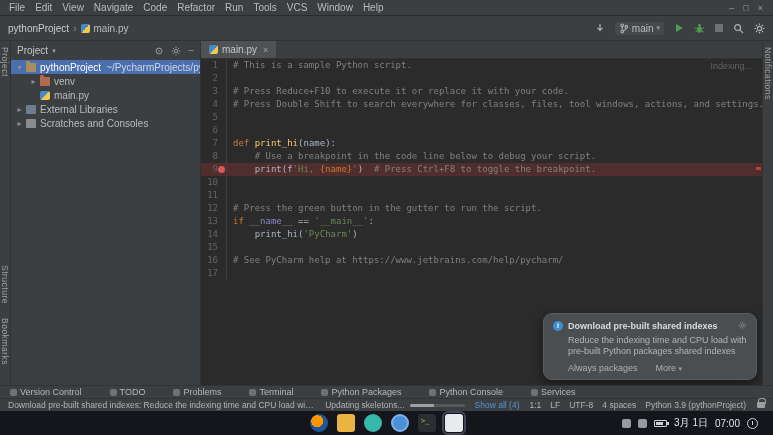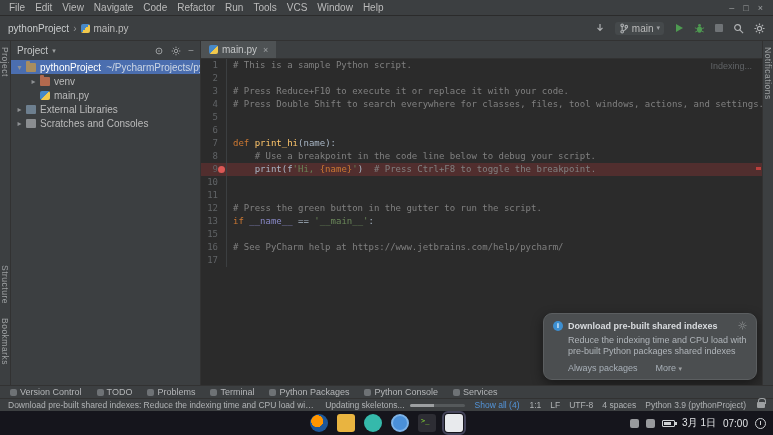--- a/index.html
+++ b/index.html
@@ -78,21 +78,21 @@
   .info-ic{width:10px;height:10px;border-radius:50%;background:#3d8fd1;color:#fff;font-size:7px;font-weight:bold;display:flex;align-items:center;justify-content:center;flex:none}
   .info-ic::before{content:"i"}
   .ntf-title{font-weight:bold;color:#d8dbde}
   .ntf-gear{margin-left:auto;opacity:.8}
   .ntf-body{margin:3px 0 0 15px;line-height:1.25;color:#b0b5ba}
   .ntf-actions{display:flex;gap:18px;margin:6px 0 0 15px;color:#a8b0b8}
   .ntf-actions span{cursor:default}
 
   
   .bottombar{height:13px;background:#3c3f41;border-top:1px solid #323232;display:flex;align-items:center;padding:0 10px;font-size:9px}
-  #bottom-items{display:flex;align-items:center;gap:15px}
+  #bottom-items{display:flex;align-items:center;gap:28px}
   .bb-item{display:flex;align-items:center;gap:3px;color:#b4b6b8;cursor:default}
   .bb-icon{width:7px;height:7px;background:#6e7275;border-radius:2px;display:inline-block}
 
   
   .statusbar{height:13px;background:#3c3f41;border-top:1px solid #323232;display:flex;align-items:center;padding:0 8px;font-size:8.5px;color:#b0b3b5}
   .sb-msg{flex:0 1 auto;min-width:0;overflow:hidden;white-space:nowrap;text-overflow:ellipsis;margin-right:10px}
   .sb-upd{margin-left:auto;white-space:nowrap;margin-right:5px}
   .pbar{width:55px;height:3px;background:#55595b;border-radius:2px;overflow:hidden;margin-right:10px;flex:none}
   .pfill{display:block;width:45%;height:100%;background:#9da0a2}
   .sb-link{color:#5394d8;margin-right:10px;white-space:nowrap}
@@ -105,21 +105,21 @@
   #apps{margin:0 auto;display:flex;align-items:center;gap:9px}
   .app{width:18px;height:18px;flex:none;cursor:default}
   .app.active{outline:2px solid #44445a;outline-offset:1px}
   .app-firefox{border-radius:50%;background:radial-gradient(circle at 40% 40%,#ff9500 38%,#1e5799 40%)}
   .app-files{background:#e9b440;border-radius:3px}
   .app-software{background:#35b9ab;border-radius:50%}
   .app-chromium{background:#4a90d9;border-radius:50%;border:2px solid #7db3e8}
   .app-terminal{background:#2d2d34;border-radius:3px;position:relative}
   .app-terminal::after{content:">_";position:absolute;left:3px;top:3px;color:#8ae234;font-size:7px;font-family:"DejaVu Sans Mono",monospace}
   .app-active-app{background:#e8eaed;border-radius:3px}
-  .tray{position:absolute;right:7px;top:0;height:24px;display:flex;align-items:center;gap:7px;color:#e2e4e6;font-size:10px}
+  .tray{position:absolute;right:15px;top:0;height:24px;display:flex;align-items:center;gap:7px;color:#e2e4e6;font-size:10px}
   .tray-ic{width:9px;height:9px;background:#b9bcbe;border-radius:2px;opacity:.8;flex:none}
   .battery{width:13px;height:7px;border:1px solid #cfd2d4;border-radius:1px;position:relative;flex:none}
   .battery::before{content:"";position:absolute;right:-3px;top:1px;width:2px;height:3px;background:#cfd2d4}
   .battery::after{content:"";position:absolute;left:1px;top:1px;bottom:1px;width:7px;background:#cfd2d4}
   .power{width:11px;height:11px;border:1px solid #cfd2d4;border-radius:50%;position:relative;flex:none}
   .power::before{content:"";position:absolute;left:4px;top:2px;width:1px;height:4px;background:#cfd2d4}
 </style>
 </head>
 <body>
 
@@ -259,20 +259,21 @@
           <div class="code-row"><span class="gutter">4</span><span class="ctext"><span class="tok-c"># Press Double Shift to search everywhere for classes, files, tool windows, actions, and settings.</span></span></div>
           <div class="code-row"><span class="gutter">5</span><span class="ctext"></span></div>
           <div class="code-row"><span class="gutter">6</span><span class="ctext"></span></div>
           <div class="code-row"><span class="gutter">7</span><span class="ctext"><span class="tok-k">def </span><span class="tok-f">print_hi</span><span class="tok-t">(name):</span></span></div>
           <div class="code-row"><span class="gutter">8</span><span class="ctext"><span class="tok-c">    # Use a breakpoint in the code line below to debug your script.</span></span></div>
           <div class="code-row bp"><span class="gutter">9</span><span class="bp-dot"></span><span class="ctext"><span class="tok-t">    print(f</span><span class="tok-s">'Hi, </span><span class="tok-b">{name}</span><span class="tok-s">'</span><span class="tok-t">)  </span><span class="tok-c"># Press Ctrl+F8 to toggle the breakpoint.</span></span></div>
           <div class="code-row"><span class="gutter">10</span><span class="ctext"></span></div>
           <div class="code-row"><span class="gutter">11</span><span class="ctext"></span></div>
           <div class="code-row"><span class="gutter">12</span><span class="ctext"><span class="tok-c"># Press the green button in the gutter to run the script.</span></span></div>
           <div class="code-row"><span class="gutter">13</span><span class="ctext"><span class="tok-k">if </span><span class="tok-d">__name__</span><span class="tok-t"> == </span><span class="tok-s">'__main__'</span><span class="tok-t">:</span></span></div>
+          <div class="code-row"><span class="gutter">14</span><span class="ctext"><span class="tok-t">    print_hi(</span><span class="tok-s">'PyCharm'</span><span class="tok-t">)</span></span></div>
           <div class="code-row"><span class="gutter">15</span><span class="ctext"></span></div>
           <div class="code-row"><span class="gutter">16</span><span class="ctext"><span class="tok-c"># See PyCharm help at </span><span class="tok-cl">https://www.jetbrains.com/help/pycharm/</span></span></div>
           <div class="code-row"><span class="gutter">17</span><span class="ctext"></span></div>
         </div>
       <span class="indexing">Indexing...</span>
       <span class="stripe-mark"></span>
       <div class="notification">
         <div class="ntf-head">
           <span class="info-ic"></span>
           <span class="ntf-title">Download pre-built shared indexes</span>

